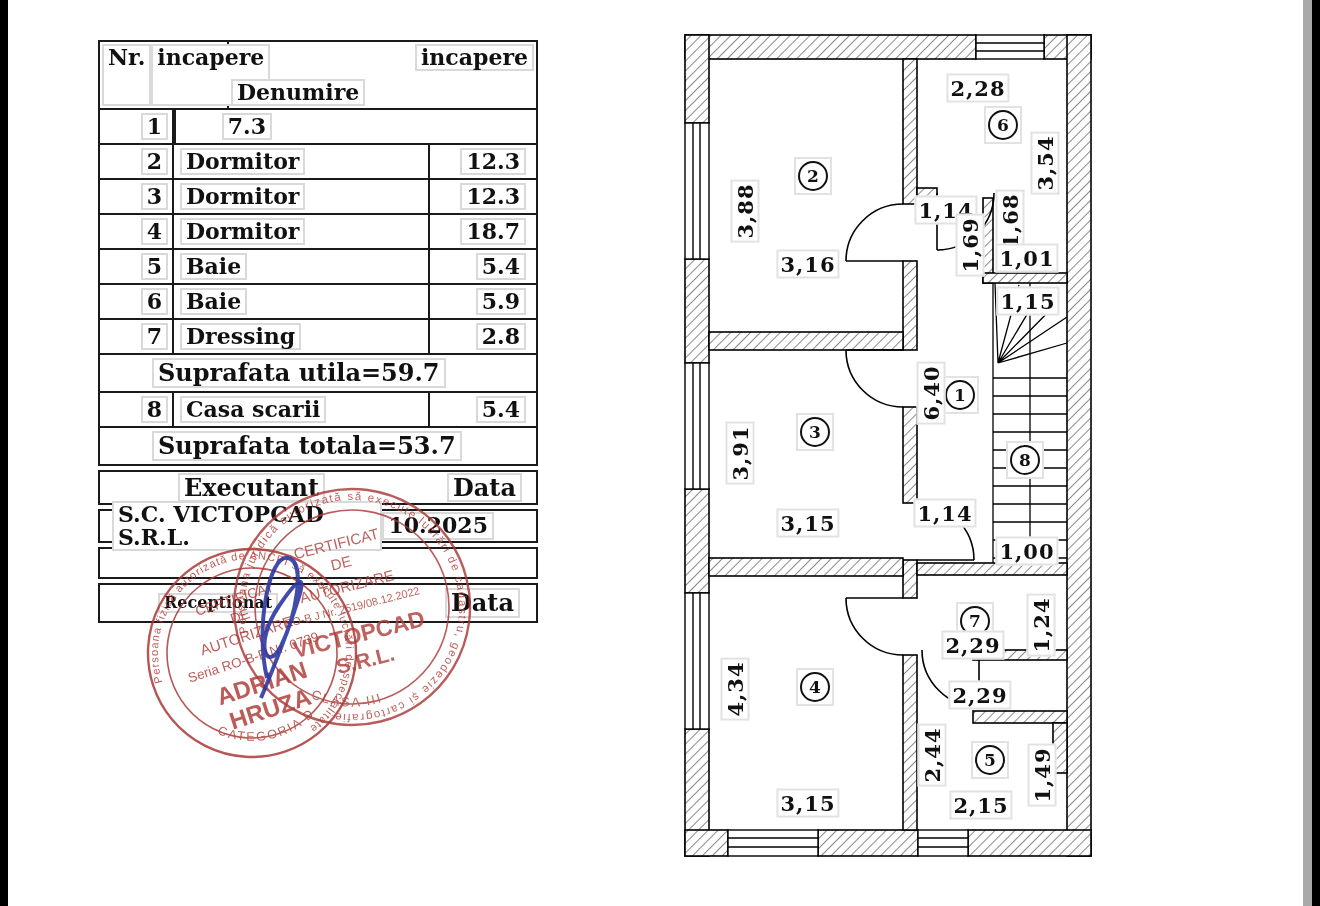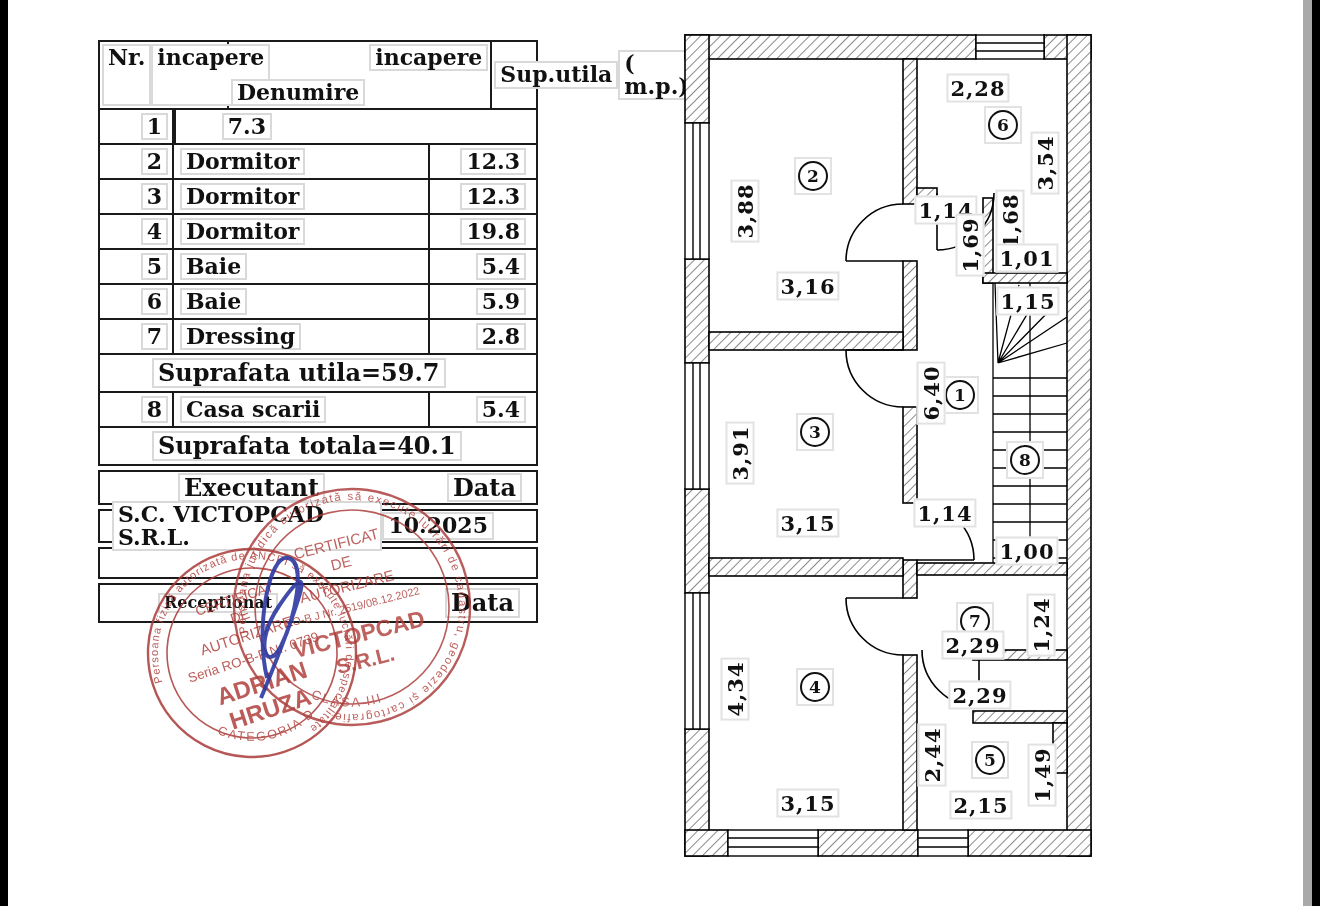--- a/index.html
+++ b/index.html
@@ -48,24 +48,20 @@
   <div class="tbl">
     <div class="hdr">
       <div class="hc" style="width:123px">
         <span class="bx">Nr.</span>
         <span class="bx">incapere</span>
       </div>
       <div class="hc" style="flex:1;align-items:flex-end">
         <span class="bx">Denumire</span>
         <span class="bx" style="align-self:flex-start;margin-left:4px">incapere</span>
       </div>
-      <div class="hc" style="width:131px;align-items:center">
-        <span class="bx">Sup.utila</span>
-        <span class="bx">(  m.p.)</span>
-      </div>
     </div>
 
     <div class="trow">
       <div class="c1">
           <span class="bx">1</span>
         </div>
       <div class="c3">
           <span class="bx">7.3</span>
         </div>
     </div>
@@ -92,21 +88,21 @@
         </div>
     </div>
     <div class="trow">
       <div class="c1">
           <span class="bx">4</span>
         </div>
       <div class="c2">
           <span class="bx">Dormitor</span>
         </div>
       <div class="c3">
-          <span class="bx">19.8</span>
+          <span class="bx">18.7</span>
         </div>
     </div>
     <div class="trow">
       <div class="c1">
           <span class="bx">5</span>
         </div>
       <div class="c2">
           <span class="bx">Baie</span>
         </div>
       <div class="c3">
@@ -146,21 +142,21 @@
         </div>
       <div class="c2">
           <span class="bx">Casa  scarii</span>
         </div>
       <div class="c3">
           <span class="bx">5.4</span>
         </div>
     </div>
 
     <div class="mrow">
-      <span class="bx">Suprafata  totala=40.1</span>
+      <span class="bx">Suprafata  totala=53.7</span>
     </div>
 
     <div class="sbox" style="height:31px">
       <span class="bx" style="margin-left:78px;font-size:24px">Executant</span>
       <span class="bx" style="margin-left:auto;margin-right:14px;font-size:24px">Data</span>
     </div>
     <div class="sbox" style="height:30px">
       <span class="bx" style="margin-left:12px">S.C.  VICTOPCAD  S.R.L.</span>
       <span class="bx" style="margin-left:auto;margin-right:42px">10.2025</span>
     </div>
@@ -324,21 +320,21 @@
         <span class="circ">7</span>
       </span>
     <span class="rlab" style="left:132px;top:654px">
         <span class="circ">4</span>
       </span>
     <span class="rlab" style="left:307px;top:727px">
         <span class="circ">5</span>
       </span>
 
     <span class="dim v" style="left:62px;top:178px">3,88</span>
-    <span class="dim" style="left:125px;top:253px">3,16</span>
+    <span class="dim" style="left:125px;top:231px">3,16</span>
     <span class="dim" style="left:295px;top:55px">2,28</span>
     <span class="dim v" style="left:362px;top:130px">3,54</span>
     <span class="dim v" style="left:327px;top:188px">1,68</span>
     <span class="dim" style="left:344px;top:225px">1,01</span>
     <span class="dim" style="left:263px;top:177px">1,14</span>
     <span class="dim v" style="left:287px;top:212px">1,69</span>
     <span class="dim" style="left:345px;top:268px">1,15</span>
     <span class="dim v" style="left:248px;top:360px">6,40</span>
     <span class="dim v" style="left:57px;top:420px">3,91</span>
     <span class="dim" style="left:125px;top:490px">3,15</span>

